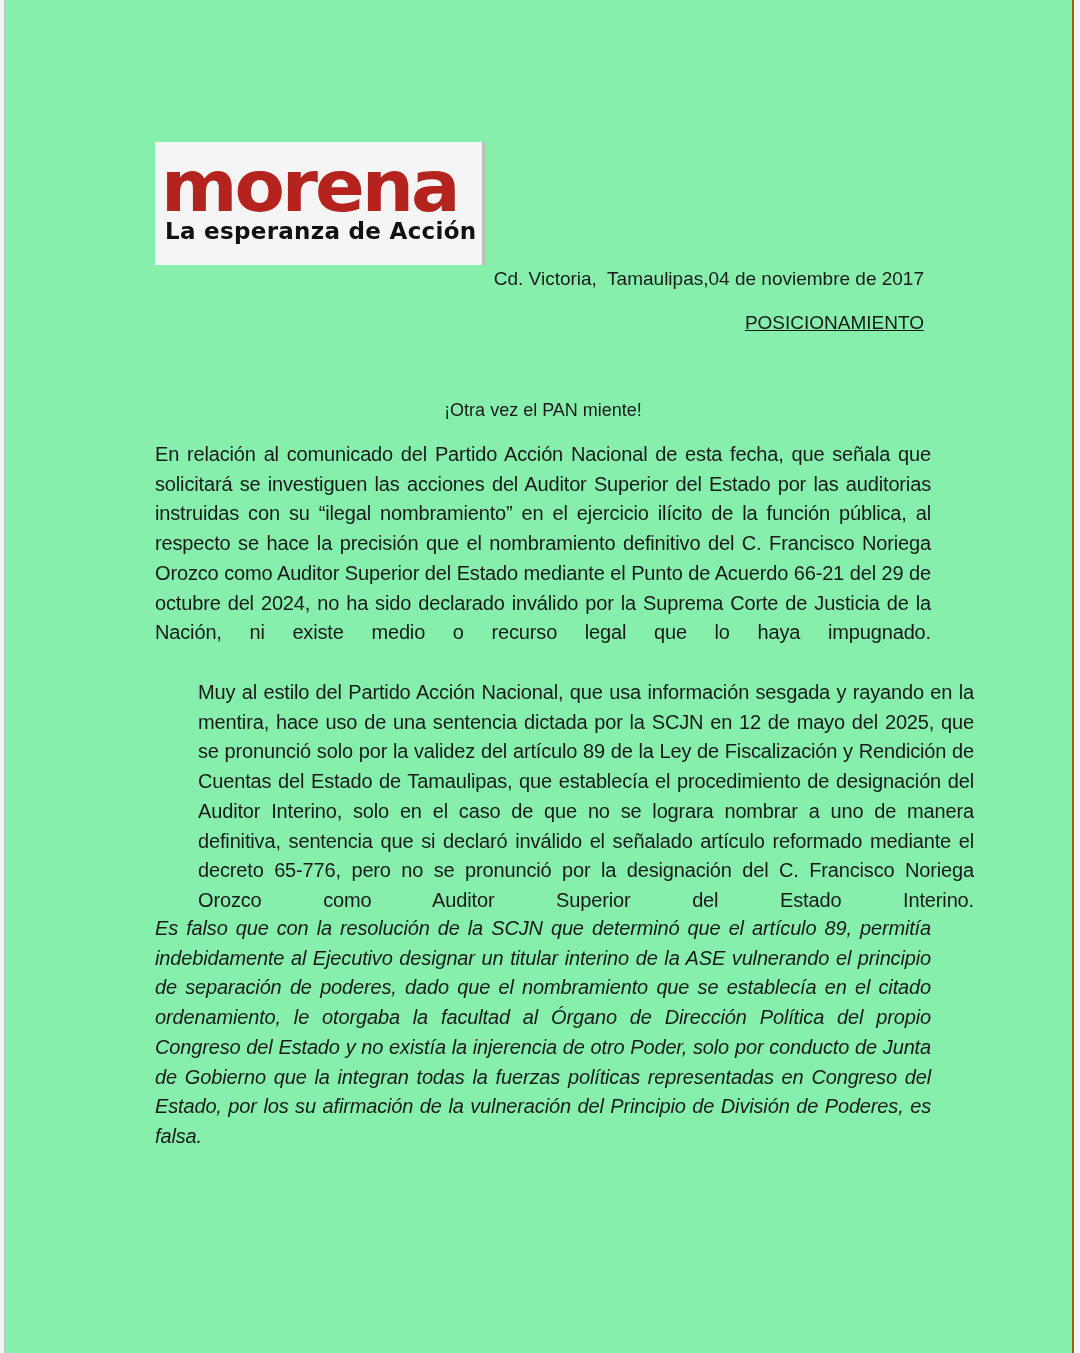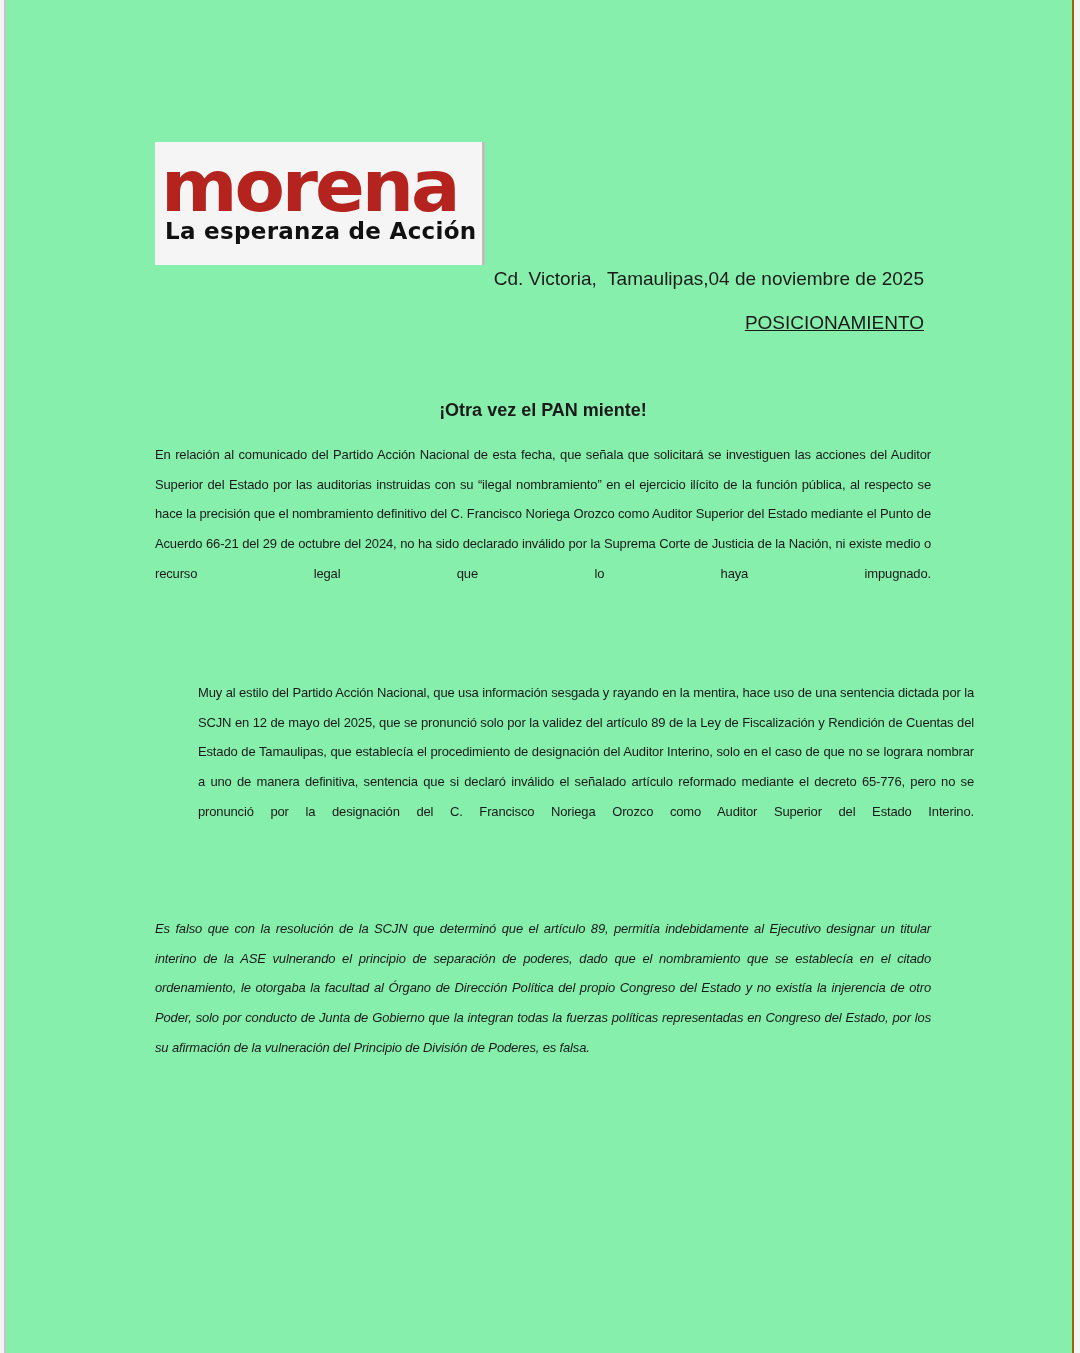--- a/index.html
+++ b/index.html
@@ -76,30 +76,30 @@
       color: #1a1a1a;
       line-height: 24px;
       text-decoration: underline;
     }
     .headline {
       position: absolute;
       left: 149px;
       width: 776px;
       top: 398px;
       text-align: center;
-      font-weight: bold;
+      font-weight: normal;
       font-size: 18px;
       color: #1a1a1a;
       line-height: 24px;
     }
     .body-text {
       position: absolute;
       left: 149px;
       width: 776px;
-      font-size: 13px;
+      font-size: 20px;
       line-height: 29.7px;
       color: #1a1a1a;
       text-align: justify;
       text-align-last: left;
       margin: 0;
       letter-spacing: -0.15px;
     }
     .p1 { top: 440px; }
     .p2 { top: 678px; margin-left: 43px; }
     .p3 { top: 914px; font-style: italic; }
@@ -108,21 +108,21 @@
 </head>
 <body>
 
 <div class="page">
 
   <div class="logo">
     <div class="logo-word">morena</div>
     <div class="logo-tagline">La esperanza de Acción</div>
   </div>
 
-  <div class="place-date">Cd. Victoria,  Tamaulipas,04 de noviembre de 2025</div>
+  <div class="place-date">Cd. Victoria,  Tamaulipas,04 de noviembre de 2017</div>
   <div class="doc-type">POSICIONAMIENTO</div>
 
   <div class="headline">¡Otra vez el PAN miente!</div>
 
   <p class="body-text p1 just-last">En relación al comunicado del Partido Acción Nacional de esta fecha, que señala que solicitará se investiguen las acciones del Auditor Superior del Estado por las auditorias instruidas con su “ilegal nombramiento” en el ejercicio ilícito de la función pública, al respecto se hace la precisión que el nombramiento definitivo del C. Francisco Noriega Orozco como Auditor Superior del Estado mediante el Punto de Acuerdo 66-21 del 29 de octubre del 2024, no ha sido declarado inválido por la Suprema Corte de Justicia de la Nación, ni existe medio o recurso legal que lo haya impugnado.</p>
   <p class="body-text p2 just-last">Muy al estilo del Partido Acción Nacional, que usa información sesgada y rayando en la mentira, hace uso de una sentencia dictada por la SCJN en 12 de mayo del 2025, que se pronunció solo por la validez del artículo 89 de la Ley de Fiscalización y Rendición de Cuentas del Estado de Tamaulipas, que establecía el procedimiento de designación del Auditor Interino, solo en el caso de que no se lograra nombrar a uno de manera definitiva, sentencia que si declaró inválido el señalado artículo reformado mediante el decreto 65-776, pero no se pronunció por la designación del C. Francisco Noriega Orozco como Auditor Superior del Estado Interino.</p>
   <p class="body-text p3">Es falso que con la resolución de la SCJN que determinó que el artículo 89, permitía indebidamente al Ejecutivo designar un titular interino de la ASE vulnerando el principio de separación de poderes, dado que el nombramiento que se establecía en el citado ordenamiento, le otorgaba la facultad al Órgano de Dirección Política del propio Congreso del Estado y no existía la injerencia de otro Poder, solo por conducto de Junta de Gobierno que la integran todas la fuerzas políticas representadas en Congreso del Estado, por los su afirmación de la vulneración del Principio de División de Poderes, es falsa.</p>
 
 </div>
 

